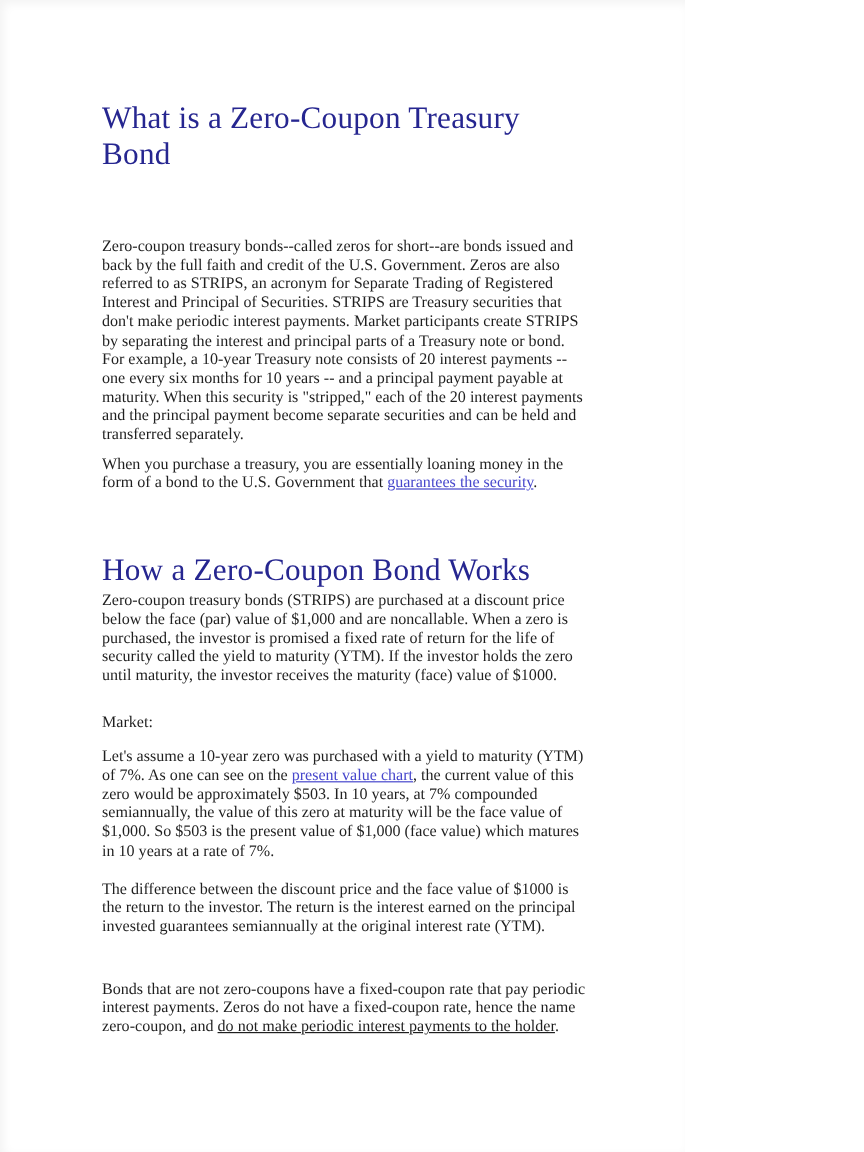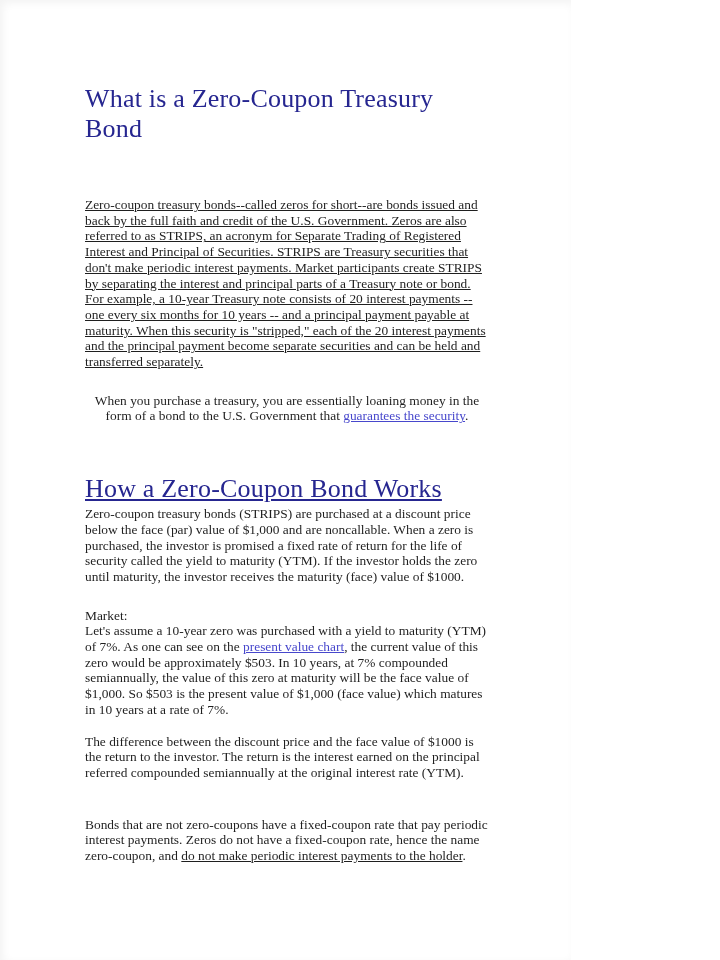--- a/index.html
+++ b/index.html
@@ -25,33 +25,33 @@
   }
   .doc-heading {
     font-size: 26px;
     line-height: 30px;
     font-weight: 400;
     color: #262690;
     margin: 0;
     letter-spacing: 0.2px;
   }
   .h1 { margin-top: 84px; }
-  .h2 { margin-top: 50px; text-decoration: underline; }
+  .h2 { margin-top: 50px; }
   .para {
     font-size: 13.4px;
     line-height: 15.7px;
     color: #1f1f1f;
     margin: 0;
     text-align: left;
   }
-  .p1 { margin-top: 53px; text-decoration: underline; }
-  .p2 { margin-top: 23px; text-align: center; }
+  .p1 { margin-top: 53px; }
+  .p2 { margin-top: 9px; }
   .p3 { margin-top: 2px; }
   .p-example { margin-top: 23px; }
-  .p4 { }
+  .p4 { margin-top: 13px; }
   .p5 { margin-top: 16px; }
   .p6 { margin-top: 36px; }
   a.doc-link {
     color: #4747cc;
     text-decoration: underline;
     cursor: pointer;
   }
   .underlined {
     text-decoration: underline;
   }
@@ -69,18 +69,18 @@
     <p class="para p2"><span>When you purchase a treasury, you are essentially loaning money in the form of a bond to the U.S. Government that </span><a class="doc-link">guarantees the security</a><span>.</span></p>
 
     <h1 class="doc-heading h2">How a Zero-Coupon Bond Works</h1>
 
     <p class="para p3">Zero-coupon treasury bonds (STRIPS) are purchased at a discount price below the face (par) value of $1,000 and are noncallable.  When a zero is purchased, the investor is promised a fixed rate of return for the life of security called the yield to maturity (YTM).  If the investor holds the zero until maturity, the investor receives the maturity (face) value of $1000.</p>
 
     <p class="para p-example">Market:</p>
 
     <p class="para p4"><span>Let's assume a 10-year zero was purchased with a yield to maturity (YTM) of 7%.   As one can see on the </span><a class="doc-link">present value chart</a><span>, the current value of this zero would be approximately $503.  In 10 years, at 7% compounded semiannually, the value of this zero at maturity will be the face value of $1,000.  So $503 is the present value of $1,000 (face value) which matures in 10 years at a rate of 7%.</span></p>
 
-    <p class="para p5">The difference between the discount price and  the face value of $1000 is the return to the investor.  The return is the interest earned on the principal referred  compounded semiannually at the original interest rate (YTM).</p>
+    <p class="para p5">The difference between the discount price and  the face value of $1000 is the return to the investor.  The return is the interest earned on the principal invested  guarantees semiannually at the original interest rate (YTM).</p>
 
     <p class="para p6"><span>Bonds that are not zero-coupons have a fixed-coupon rate that pay periodic interest payments. Zeros do not have a fixed-coupon rate, hence the name zero-coupon, and </span><span class="underlined">do not make periodic interest payments to the holder</span><span>.</span></p>
 
   </div>
 </div>
 
 </body></html>

